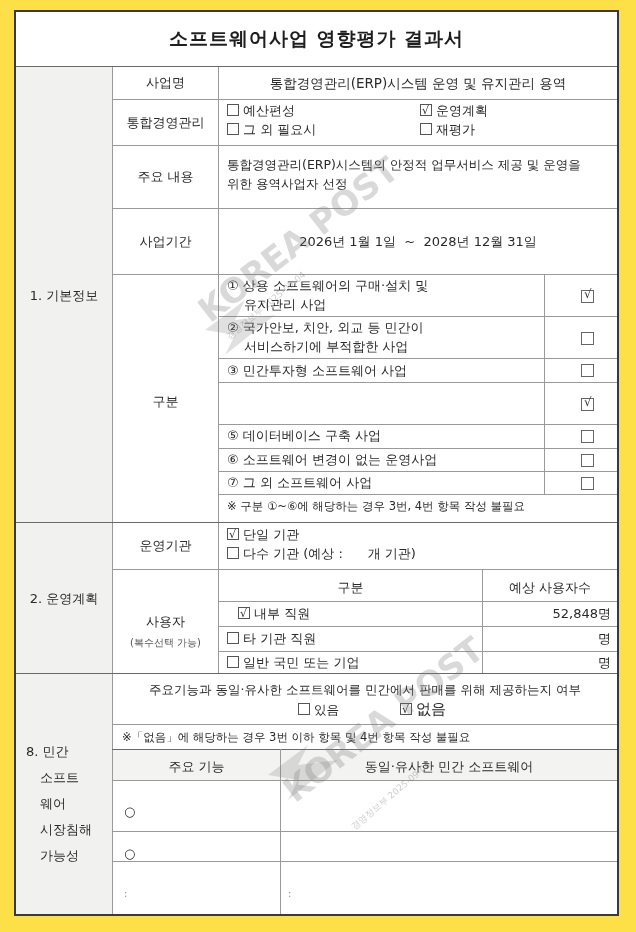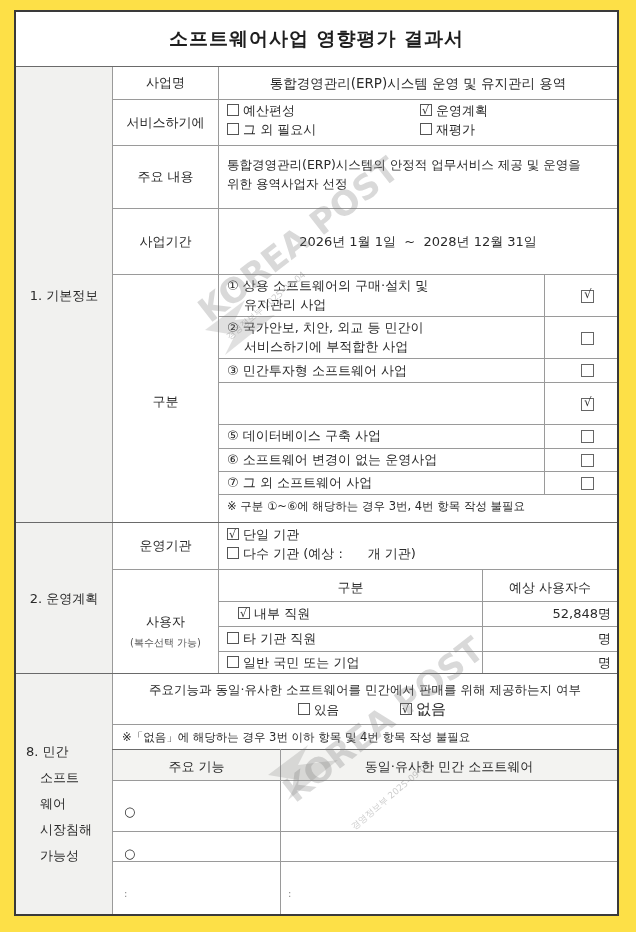--- a/index.html
+++ b/index.html
@@ -75,21 +75,21 @@
     <div class="vline" style="left:96px;top:55px;height:606px;"></div>
     <div class="vline" style="left:96px;top:662px;height:240px;"></div>
     <div class="vline" style="left:202px;top:55px;height:606px;"></div>
 
     <div class="sec-label" style="top:275px;">1. 기본정보</div>
 
     <div class="lbl" style="left:97px;top:55px;width:105px;height:32px;">사업명</div>
     <div class="val center" style="left:203px;top:62px;width:398px;font-size:13.5px;">통합경영관리(ERP)시스템 운영 및 유지관리 용역</div>
     <div class="hline" style="left:96px;top:87px;width:505px;"></div>
 
-    <div class="lbl" style="left:97px;top:88px;width:105px;height:45px;">서비스하기에</div>
+    <div class="lbl" style="left:97px;top:88px;width:105px;height:45px;">통합경영관리</div>
     <div class="val" style="left:211px;top:89px;"><span class="chk"></span><span>예산편성</span></div>
     <div class="val" style="left:404px;top:89px;"><span class="chk on"></span><span>운영계획</span></div>
     <div class="val" style="left:211px;top:108px;"><span class="chk"></span><span>그 외 필요시</span></div>
     <div class="val" style="left:404px;top:108px;"><span class="chk"></span><span>재평가</span></div>
     <div class="hline" style="left:96px;top:133px;width:505px;"></div>
 
     <div class="lbl" style="left:97px;top:134px;width:105px;height:62px;">주요 내용</div>
     <div class="val" style="left:211px;top:143px;width:388px;font-size:12.5px;">통합경영관리(ERP)시스템의 안정적 업무서비스 제공 및 운영을</div>
     <div class="val" style="left:211px;top:162px;font-size:12.5px;">위한 용역사업자 선정</div>
     <div class="hline" style="left:96px;top:196px;width:505px;"></div>

